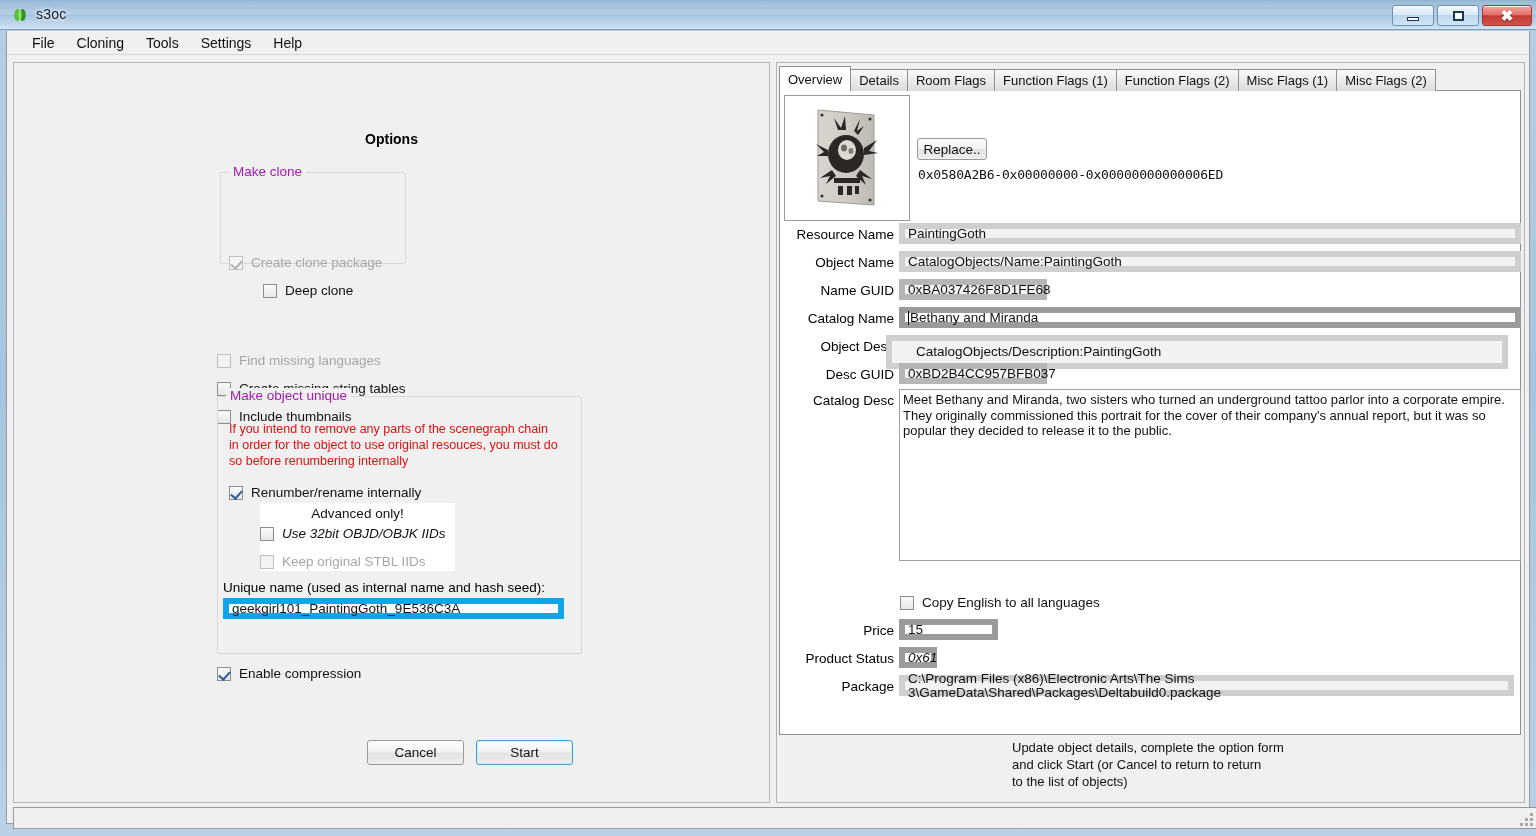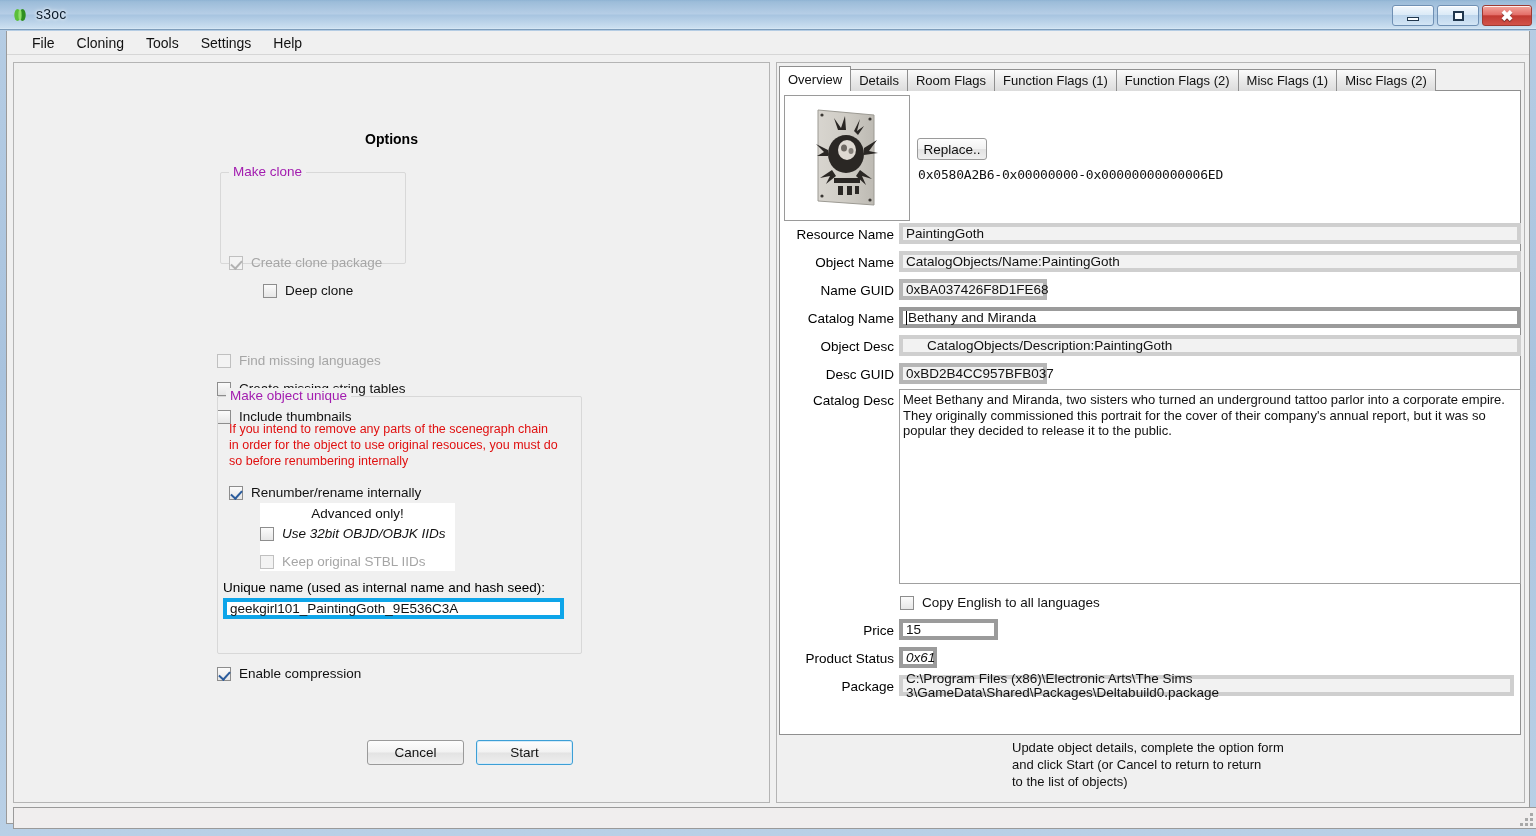--- a/index.html
+++ b/index.html
@@ -113,21 +113,21 @@
     position: absolute; font-size: 12.5px; color: #e01010; line-height: 16px;
   }
   .advanced-box {
     position: absolute; background: #ffffff; border: none;
   }
   .adv-title { text-align: center; font-size: 13.5px; color: #111; padding-top: 3px; }
 
   .field-label { position: absolute; font-size: 13.5px; color: #000000; }
   .text-input {
     position: absolute;
-    border: 4px solid #0ea5e9;
+    border: 6px solid #0ea5e9;
     background: #ffffff;
     font-family: "Liberation Sans", sans-serif;
     font-size: 13.5px; color: #111;
     padding: 0 3px; line-height: 1;
     display: flex; align-items: center;
   }
 
   .btn {
     position: absolute;
     border: 1px solid #9a9a9a; border-radius: 3px;
@@ -367,27 +367,27 @@
         <div class="field-label" style="left:8px; top:192px; width:106px; text-align:right;">Name GUID</div>
         <div class="text-input ro-input" style="left:119px; top:188px; width:148px; height:21px; border-color:#b6b6b6;">0xBA037426F8D1FE68</div>
 
         <div class="field-label" style="left:8px; top:220px; width:106px; text-align:right;">Catalog Name</div>
         <div class="text-input" style="left:119px; top:216px; width:622px; height:21px; border-color:#9b9b9b;">
           <span class="caret"></span>
           <span>Bethany and Miranda</span>
         </div>
 
         <div class="field-label" style="left:8px; top:248px; width:106px; text-align:right;">Object Desc</div>
-        <div class="text-input ro-input" style="left:119px; top:244px; width:622px; height:21px; border-color:#cfcfcf;padding-left:24px;">CatalogObjects/Description:PaintingGoth</div>
+        <div class="text-input ro-input" style="left:106px; top:244px; width:622px; height:34px; border-color:#cfcfcf;padding-left:24px;">CatalogObjects/Description:PaintingGoth</div>
 
         <div class="field-label" style="left:8px; top:276px; width:106px; text-align:right;">Desc GUID</div>
         <div class="text-input ro-input" style="left:119px; top:272px; width:148px; height:21px; border-color:#b6b6b6;">0xBD2B4CC957BFB037</div>
 
         <div class="field-label" style="left:8px; top:302px; width:106px; text-align:right;">Catalog Desc</div>
-        <div class="multiline" style="left:119px; top:298px; width:622px; height:195px;">Meet Bethany and Miranda, two sisters who turned an underground tattoo parlor into a corporate empire. They originally commissioned this portrait for the cover of their company's annual report, but it was so popular they decided to release it to the public.</div>
+        <div class="multiline" style="left:119px; top:298px; width:622px; height:172px;">Meet Bethany and Miranda, two sisters who turned an underground tattoo parlor into a corporate empire. They originally commissioned this portrait for the cover of their company's annual report, but it was so popular they decided to release it to the public.</div>
 
         <div class="cb-row" style="left:120px; top:504px;">
           <span class="cbox"></span>
           <span class="cb-label">Copy English to all languages</span>
         </div>
 
         <div class="field-label" style="left:8px; top:532px; width:106px; text-align:right;">Price</div>
         <div class="text-input" style="left:119px; top:528px; width:99px; height:21px; border-color:#9b9b9b;">15</div>
 
         <div class="field-label" style="left:8px; top:560px; width:106px; text-align:right;">Product Status</div>

